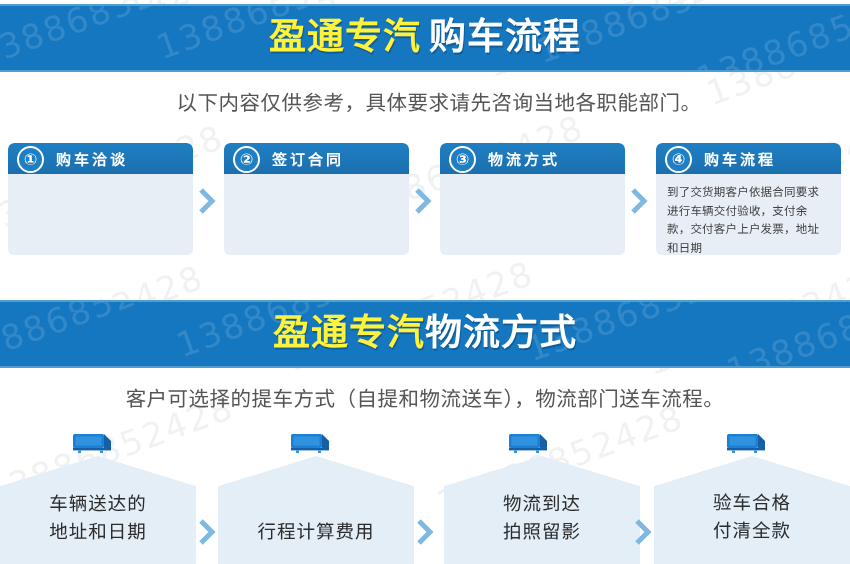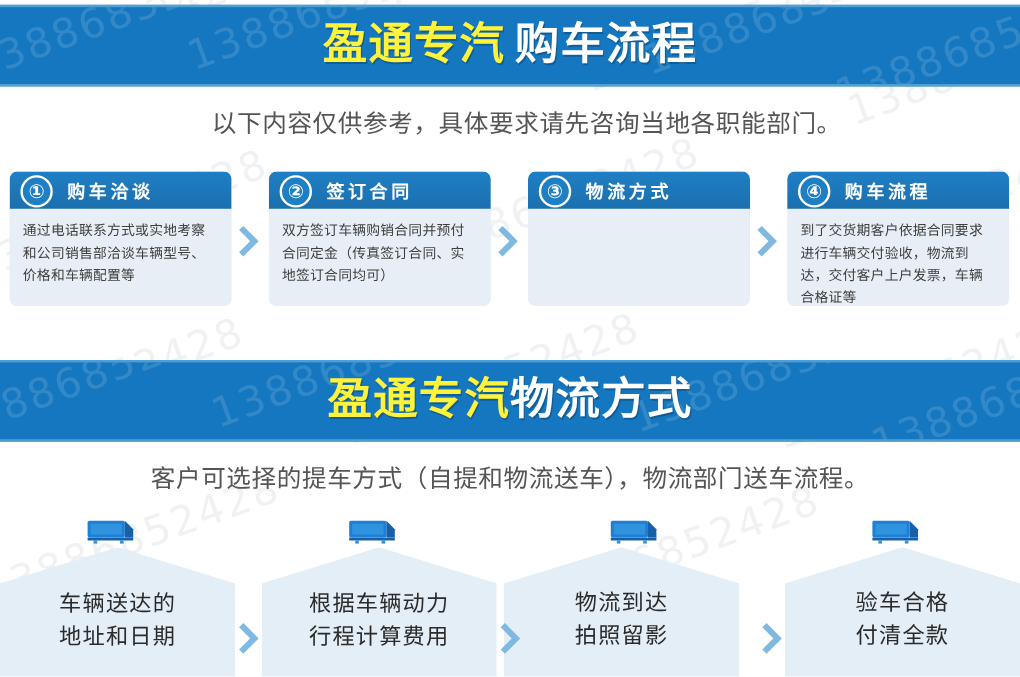--- a/index.html
+++ b/index.html
@@ -224,44 +224,42 @@
 
 <div class="subtitle" id="subtitle-buy">以下内容仅供参考，具体要求请先咨询当地各职能部门。</div>
 
 <div id="steps-row">
 
   <div class="step-card" style="left:0px;">
     <div class="hdr">
       <div class="num-circle">①</div>
       <div class="step-title">购车洽谈</div>
     </div>
-    <div class="step-body">通过电话联系方式或实地考察和公司销售部洽谈车辆型号、价格和车辆配置等</div>
   </div>
 
   <div class="step-card" style="left:216px;">
     <div class="hdr">
       <div class="num-circle">②</div>
       <div class="step-title">签订合同</div>
     </div>
-    <div class="step-body">双方签订车辆购销合同并预付合同定金（传真签订合同、实地签订合同均可）</div>
   </div>
 
   <div class="step-card" style="left:432px;">
     <div class="hdr">
       <div class="num-circle">③</div>
       <div class="step-title">物流方式</div>
     </div>
   </div>
 
   <div class="step-card" style="left:648px;">
     <div class="hdr">
       <div class="num-circle">④</div>
       <div class="step-title">购车流程</div>
     </div>
-    <div class="step-body">到了交货期客户依据合同要求进行车辆交付验收，物流到达，交付客户上户发票，车辆合格证等</div>
+    <div class="step-body">到了交货期客户依据合同要求进行车辆交付验收，支付余款，交付客户上户发票，地址和日期</div>
   </div>
 
   <div class="chev" style="left:190px; top:44px;">
     <svg viewBox="0 0 18 28">
         <path d="M3 3 L14 14 L3 25" fill="none" stroke="currentColor" stroke-width="5" stroke-linecap="butt" stroke-linejoin="miter"></path>
       </svg>
   </div>
   <div class="chev" style="left:406px; top:44px;">
     <svg viewBox="0 0 18 28">
         <path d="M3 3 L14 14 L3 25" fill="none" stroke="currentColor" stroke-width="5"></path>
@@ -308,35 +306,34 @@
     <svg viewBox="0 0 50 28">
       <rect x="3" y="4" width="31" height="14" rx="1.5" fill="#1e7fd4"></rect>
       <rect x="5.5" y="6.5" width="26" height="9" fill="#2f93e0"></rect>
       <path d="M34 4 L41 11 L41 18 L34 18 Z" fill="#1560a8"></path>
       <rect x="3" y="18" width="38" height="2.4" fill="#1560a8"></rect>
       <rect x="8" y="20.4" width="3" height="2.6" fill="#2f93e0"></rect>
       <rect x="30" y="20.4" width="3" height="2.6" fill="#2f93e0"></rect>
     </svg>
   </div>
   <div class="logi-card" style="left:218px;">
-    <div class="logi-line">根据车辆动力</div>
     <div class="logi-line">行程计算费用</div>
   </div>
 
   <div class="truck" style="left:506px;">
     <svg viewBox="0 0 50 28">
       <rect x="3" y="4" width="31" height="14" rx="1.5" fill="#1e7fd4"></rect>
       <rect x="5.5" y="6.5" width="26" height="9" fill="#2f93e0"></rect>
       <path d="M34 4 L41 11 L41 18 L34 18 Z" fill="#1560a8"></path>
       <rect x="3" y="18" width="38" height="2.4" fill="#1560a8"></rect>
       <rect x="8" y="20.4" width="3" height="2.6" fill="#2f93e0"></rect>
       <rect x="30" y="20.4" width="3" height="2.6" fill="#2f93e0"></rect>
     </svg>
   </div>
-  <div class="logi-card" style="left:420px;font-family:Liberation Mono, monospace;">
+  <div class="logi-card" style="left:444px;">
     <div class="logi-line">物流到达</div>
     <div class="logi-line">拍照留影</div>
   </div>
 
   <div class="truck" style="left:724px;">
     <svg viewBox="0 0 50 28">
       <rect x="3" y="4" width="31" height="14" rx="1.5" fill="#1e7fd4"></rect>
       <rect x="5.5" y="6.5" width="26" height="9" fill="#2f93e0"></rect>
       <path d="M34 4 L41 11 L41 18 L34 18 Z" fill="#1560a8"></path>
       <rect x="3" y="18" width="38" height="2.4" fill="#1560a8"></rect>

